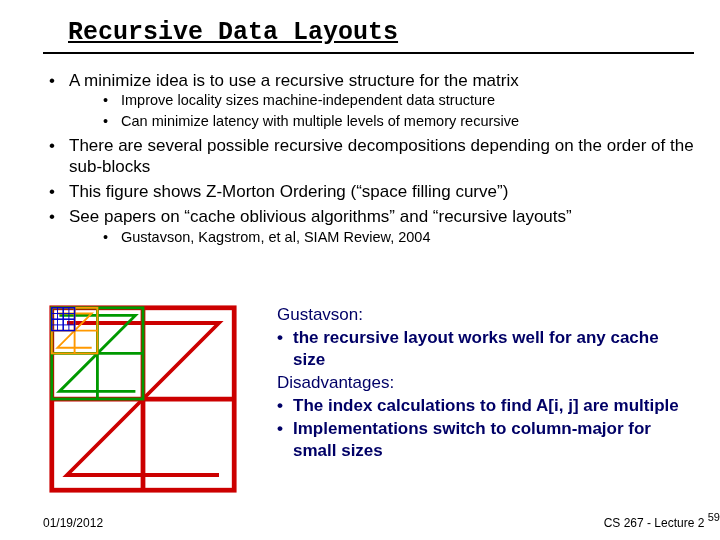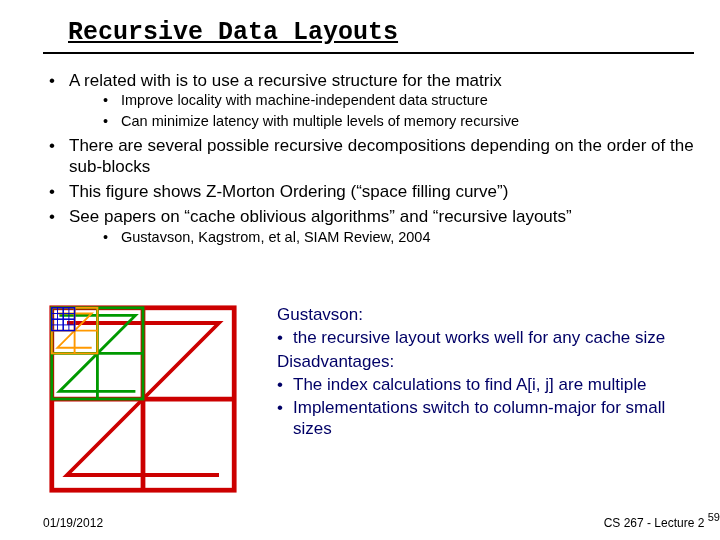--- a/index.html
+++ b/index.html
@@ -90,20 +90,21 @@
   .rtlist {
     font-size: 17px;
     line-height: 1.25;
     color: #000066;
   }
   .rtlist .hdr { margin-bottom: 2px; }
   .rtlist .li {
     position: relative;
     padding-left: 16px;
     margin-bottom: 2px;
+    font-weight: bold;
   }
   .rtlist .li::before {
     content: "•";
     position: absolute;
     left: 0;
     top: 0;
   }
   .footer-date {
     position: absolute;
     left: 43px;
@@ -123,23 +124,23 @@
 <body>
 
 <div class="slide">
 
   <div class="title">Recursive Data Layouts</div>
   <div class="title-rule"></div>
 
   <div class="body">
     <ul class="lvl1">
       <li>
-        <span>A related with is to use a recursive structure for the matrix</span>
+        <span>A minimize idea is to use a recursive structure for the matrix</span>
         <ul class="lvl2">
-          <li><span>Improve locality with machine-independent data structure</span></li>
+          <li><span>Improve locality sizes machine-independent data structure</span></li>
           <li><span>Can minimize latency with multiple levels of memory recursive</span></li>
         </ul>
       </li>
       <li><span>There are several possible recursive decompositions depending on the order of the sub-blocks</span></li>
       <li><span>This figure shows Z-Morton Ordering (“space filling curve”)</span></li>
       <li>
         <span>See papers on “cache oblivious algorithms” and “recursive layouts”</span>
         <ul class="lvl2">
           <li><span>Gustavson, Kagstrom, et al, SIAM Review, 2004</span></li>
         </ul>

